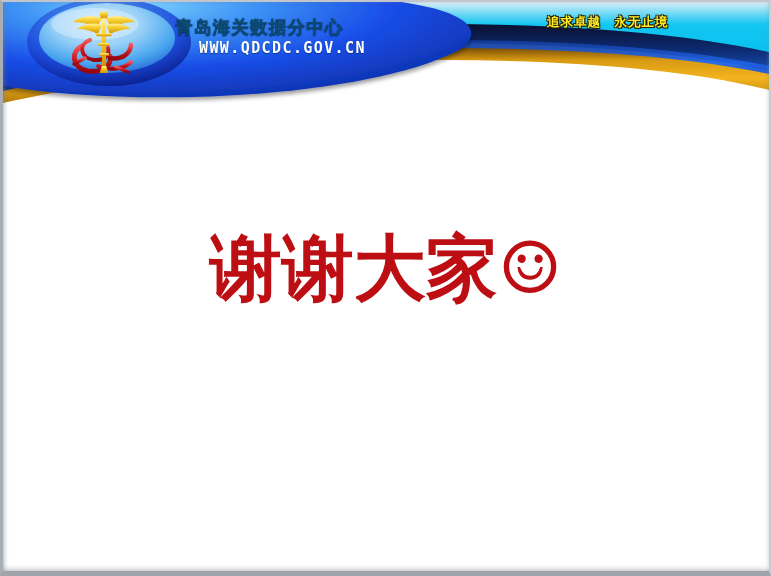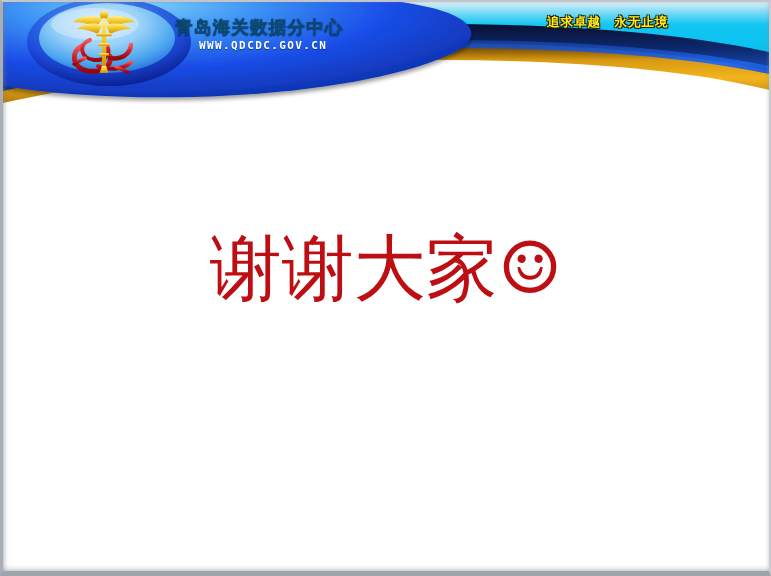--- a/index.html
+++ b/index.html
@@ -64,21 +64,21 @@
     color: #0c4a6e;
     white-space: nowrap;
     text-shadow: 0 1px 1px rgba(0,40,90,0.75),
                  1px 0 1px rgba(0,40,90,0.45);
   }
   #org-url {
     position: absolute;
     left: 196px;
     top: 37px;
     font-family: "DejaVu Sans Mono", monospace;
-    font-size: 11px;
+    font-size: 15px;
     font-weight: bold;
     letter-spacing: 1.4px;
     color: #ffffff;
     white-space: nowrap;
     text-shadow: 0 1px 1px rgba(0,45,95,0.70);
   }
   #slogan {
     position: absolute;
     left: 544px;
     top: 12px;
@@ -109,21 +109,21 @@
     left: 0;
     top: 118px;
     width: 766px;
     text-align: center;
   }
   #thanks-text {
     display: inline-block;
     font-family: "DejaVu Serif", "Liberation Serif", serif;
     font-size: 72px;
     line-height: 1;
-    font-weight: 400;
+    font-weight: 700;
     color: #bd0f13;
     white-space: nowrap;
     letter-spacing: 0px;
   }
 </style>
 </head>
 <body>
 
 <div id="slide-frame">
 

